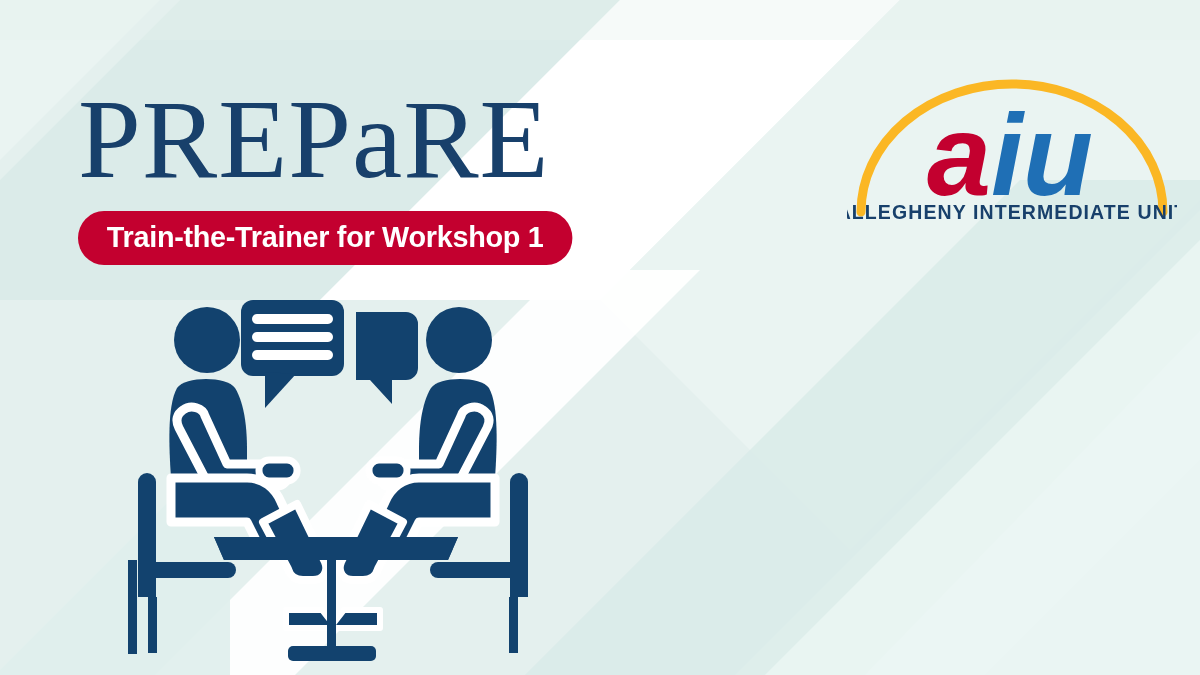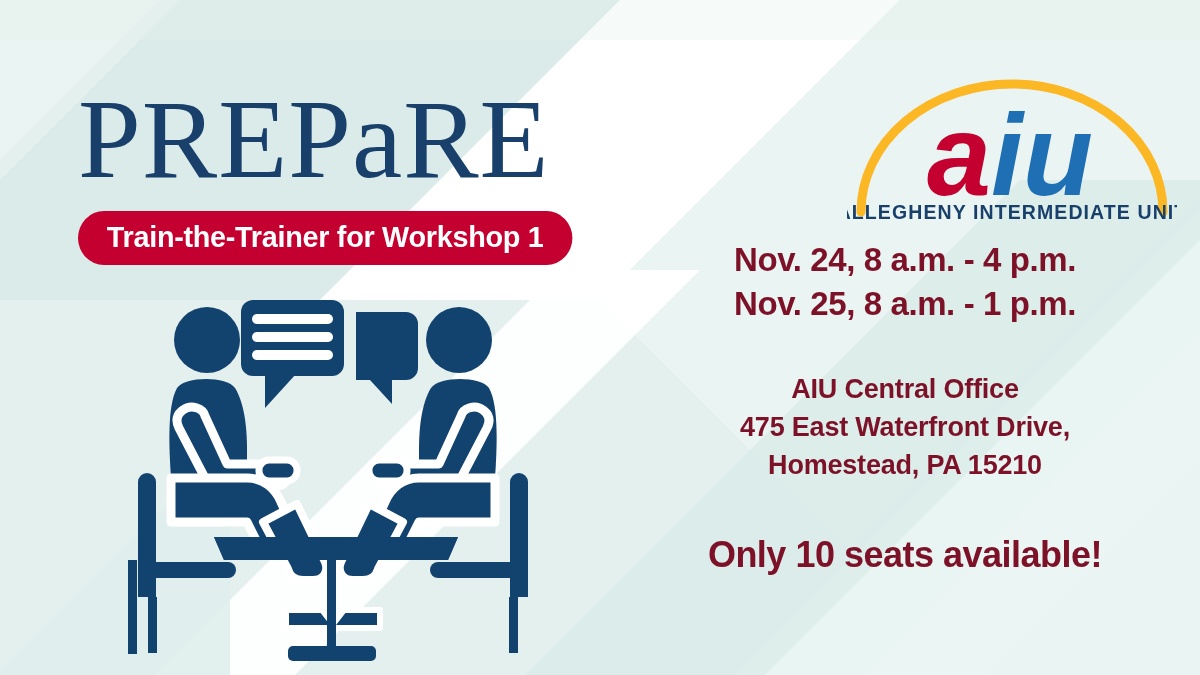--- a/index.html
+++ b/index.html
@@ -141,32 +141,20 @@
       <path d="M 14 150 A 151 128 0 0 1 316 150" fill="none" stroke="#fbb724" stroke-width="9" stroke-linecap="round"></path>
 
       <text x="163" y="133" text-anchor="middle" font-family="'Liberation Sans', sans-serif" font-size="115" font-weight="bold" font-style="italic">
         <tspan fill="#c3002f">a</tspan><tspan fill="#1f6fb5">iu</tspan>
       </text>
 
       <text x="165" y="157" text-anchor="middle" font-family="'Liberation Sans', sans-serif" font-size="19.5" font-weight="bold" letter-spacing="1.1" fill="#18406b">ALLEGHENY INTERMEDIATE UNIT</text>
     </svg>
   </div>
 
-  <div id="info-col">
-    <div class="date-line">Nov. 24, 8 a.m. - 4 p.m.</div>
-    <div class="date-line">Nov. 25, 8 a.m. - 1 p.m.</div>
-
-    <div id="venue-block">
-      <div>AIU Central Office</div>
-      <div>475 East Waterfront Drive,</div>
-      <div>Homestead, PA 15210</div>
-    </div>
-
-    <div id="seats-line">Only 10 seats available!</div>
-  </div>
 
   <div id="illustration">
     <svg viewBox="0 0 410 372">
       <g fill="#12426e">
 
         <g>
           <rect x="113" y="8" width="103" height="76" rx="12" ry="12"></rect>
           <polygon points="137,80 137,116 168,82"></polygon>
           <rect x="124" y="22" width="81" height="10" rx="5" fill="#ffffff"></rect>
           <rect x="124" y="40" width="81" height="10" rx="5" fill="#ffffff"></rect>

